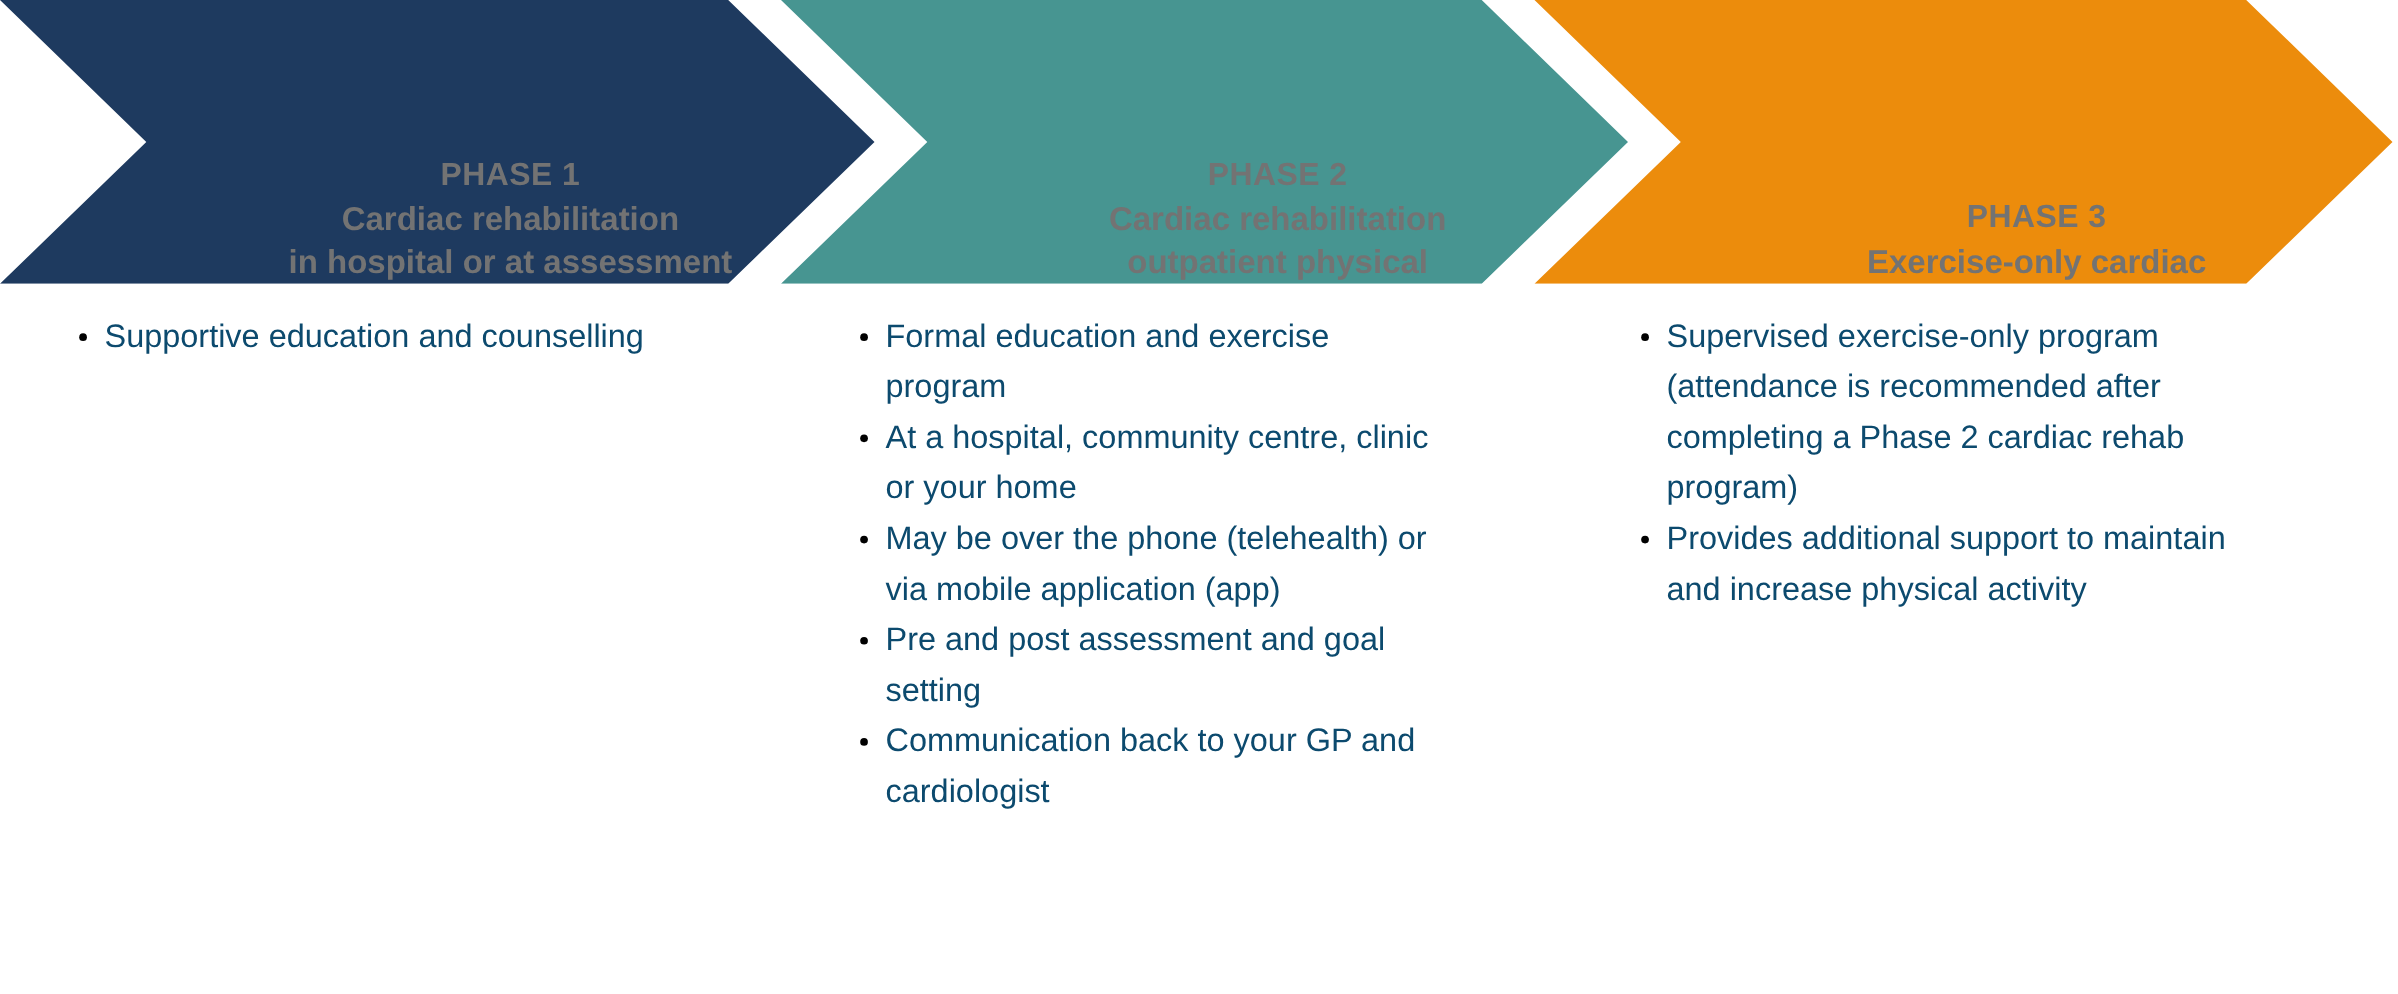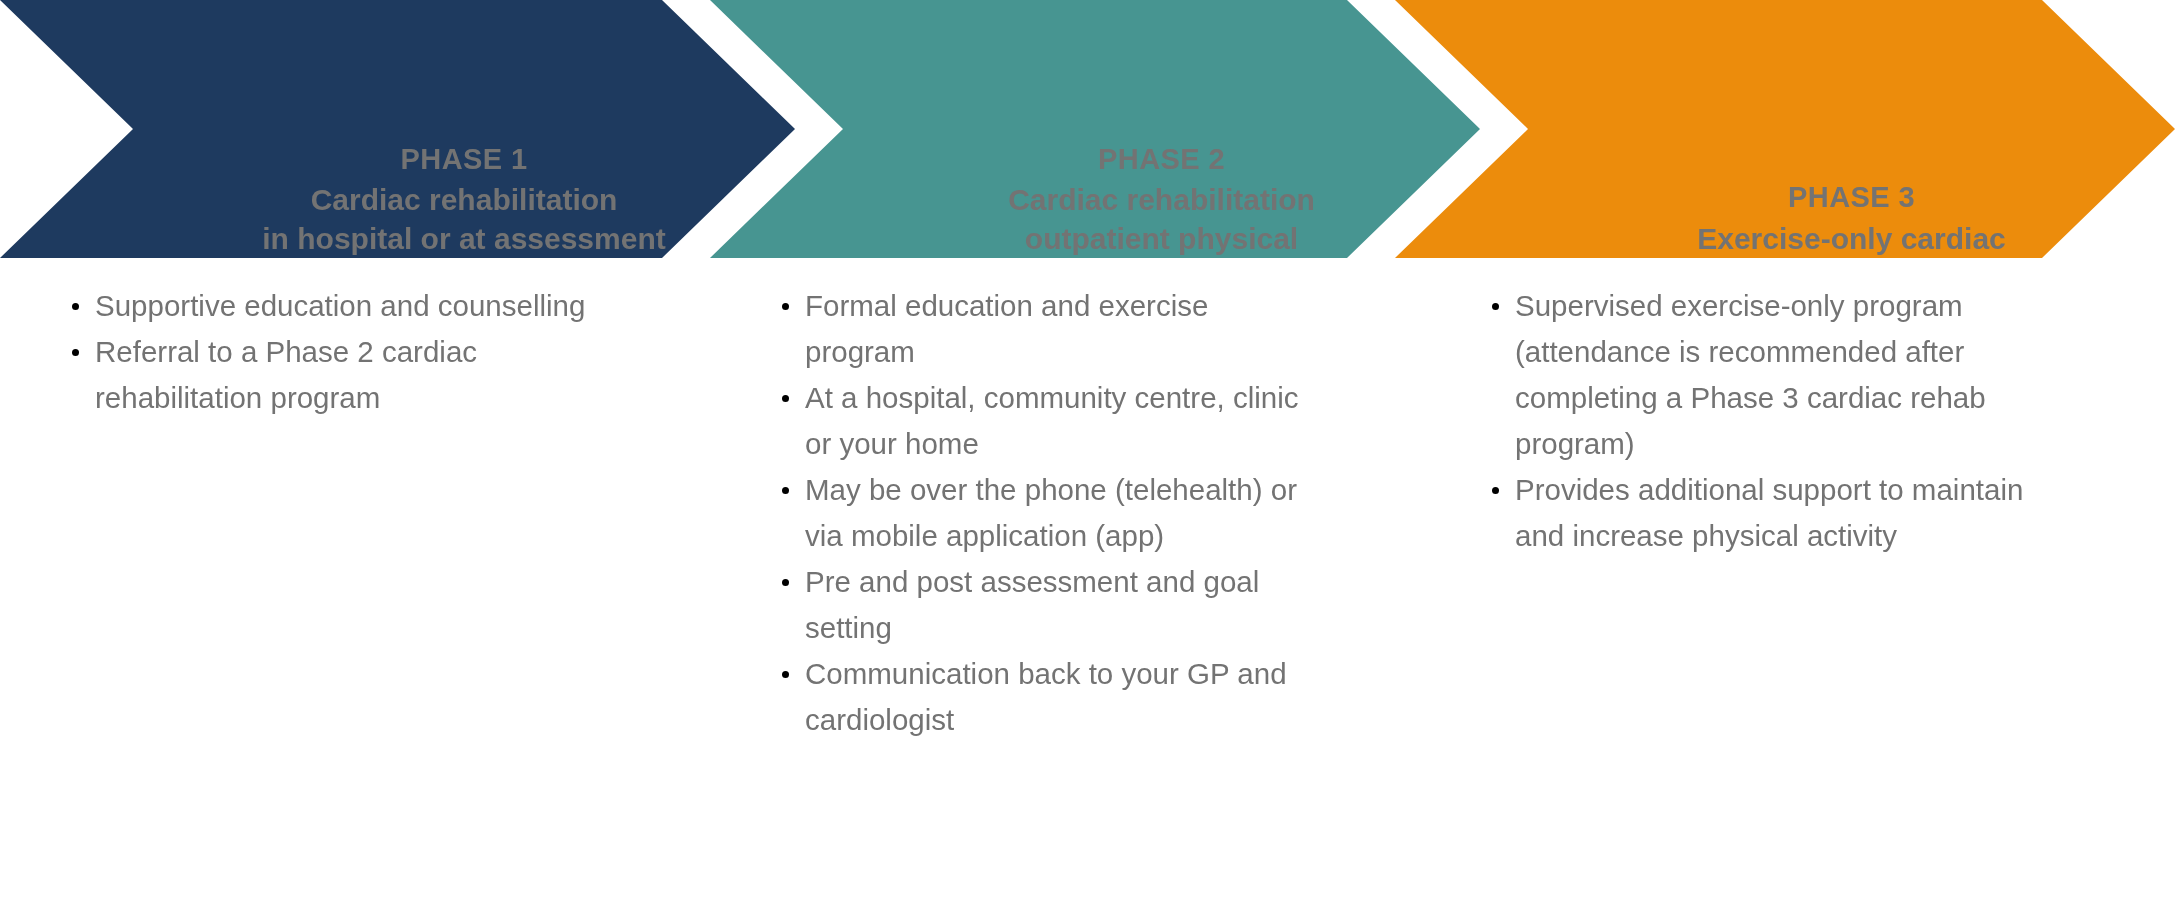--- a/index.html
+++ b/index.html
@@ -88,21 +88,21 @@
   .bullet-list {
     list-style: none;
     margin: 0;
     padding: 0;
   }
   .bullet-item {
     position: relative;
     padding-left: 40px;
     font-size: 29.5px;
     line-height: 46px;
-    color: #737373;
+    color: #0c4a6e;
     margin: 0 0 0 0;
   }
   .bullet-item::before {
     content: "";
     position: absolute;
     left: 17px;
     top: 20px;
     width: 7px;
     height: 7px;
     border-radius: 50%;
@@ -140,36 +140,35 @@
       <div class="kicker">PHASE 3</div>
       <div class="title-line">Exercise-only cardiac</div>
     </div>
   </div>
 
   <div id="columns">
 
     <div class="column" id="column-1">
       <ul class="bullet-list">
         <li class="bullet-item">Supportive education and counselling</li>
-        <li class="bullet-item">Referral to a Phase 2 cardiac rehabilitation program</li>
       </ul>
     </div>
 
     <div class="column" id="column-2">
       <ul class="bullet-list">
         <li class="bullet-item">Formal education and exercise program</li>
         <li class="bullet-item">At a hospital, community centre, clinic or your home</li>
         <li class="bullet-item">May be over the phone (telehealth) or via mobile application (app)</li>
         <li class="bullet-item">Pre and post assessment and goal setting</li>
         <li class="bullet-item">Communication back to your GP and cardiologist</li>
       </ul>
     </div>
 
     <div class="column" id="column-3">
       <ul class="bullet-list">
-        <li class="bullet-item">Supervised exercise-only program (attendance is recommended after completing a Phase 3 cardiac rehab program)</li>
+        <li class="bullet-item">Supervised exercise-only program (attendance is recommended after completing a Phase 2 cardiac rehab program)</li>
         <li class="bullet-item">Provides additional support to maintain and increase physical activity</li>
       </ul>
     </div>
 
   </div>
 
 </div>
 
 </body></html>

